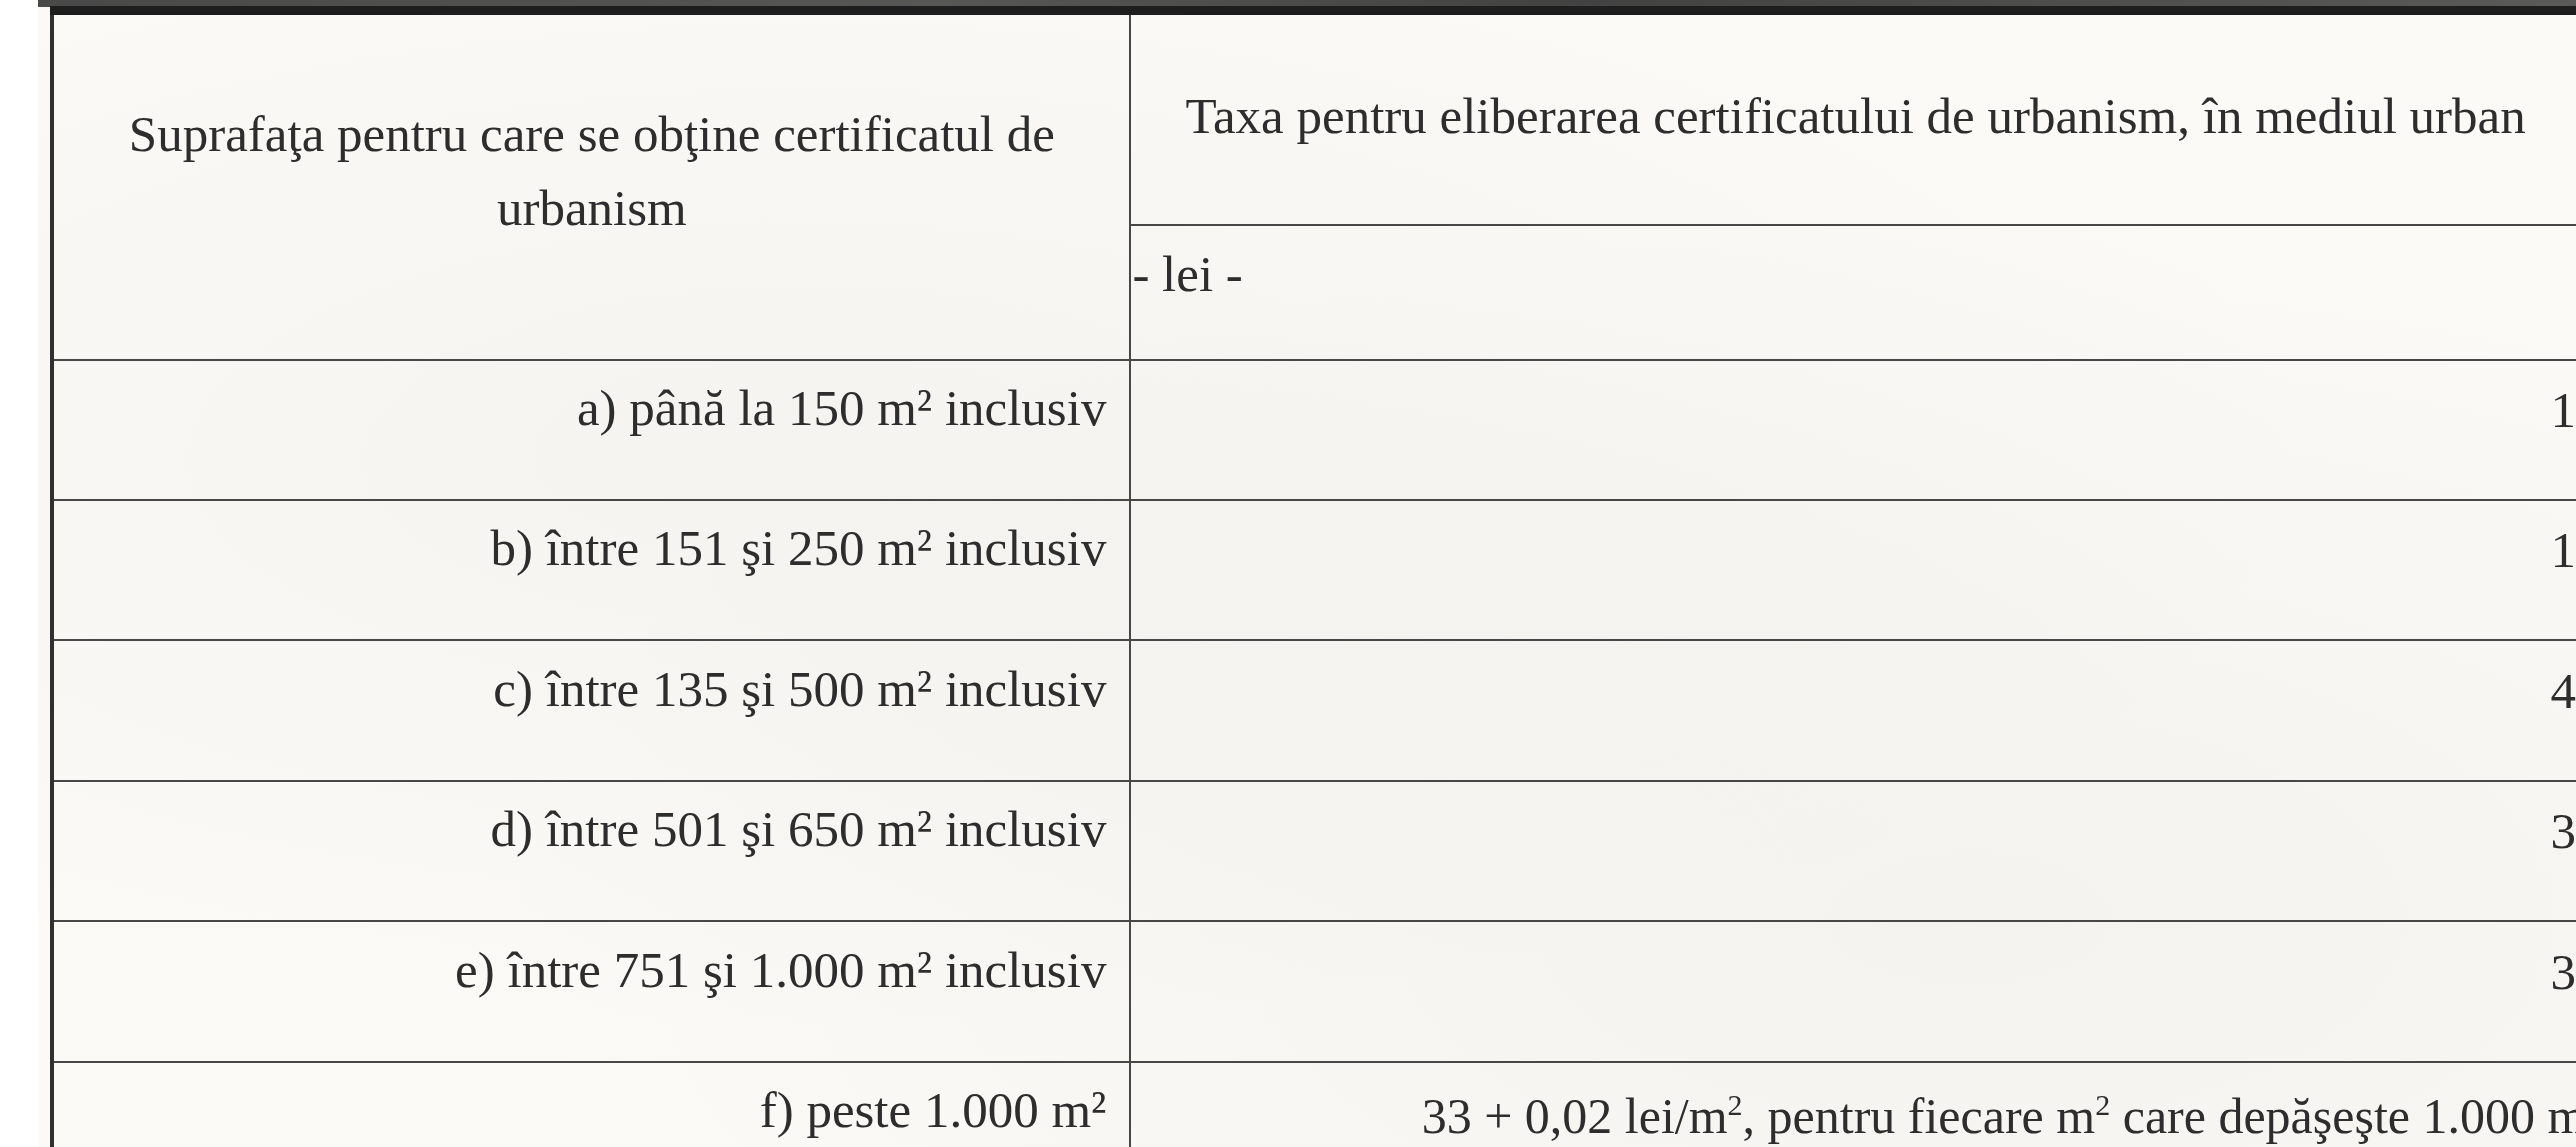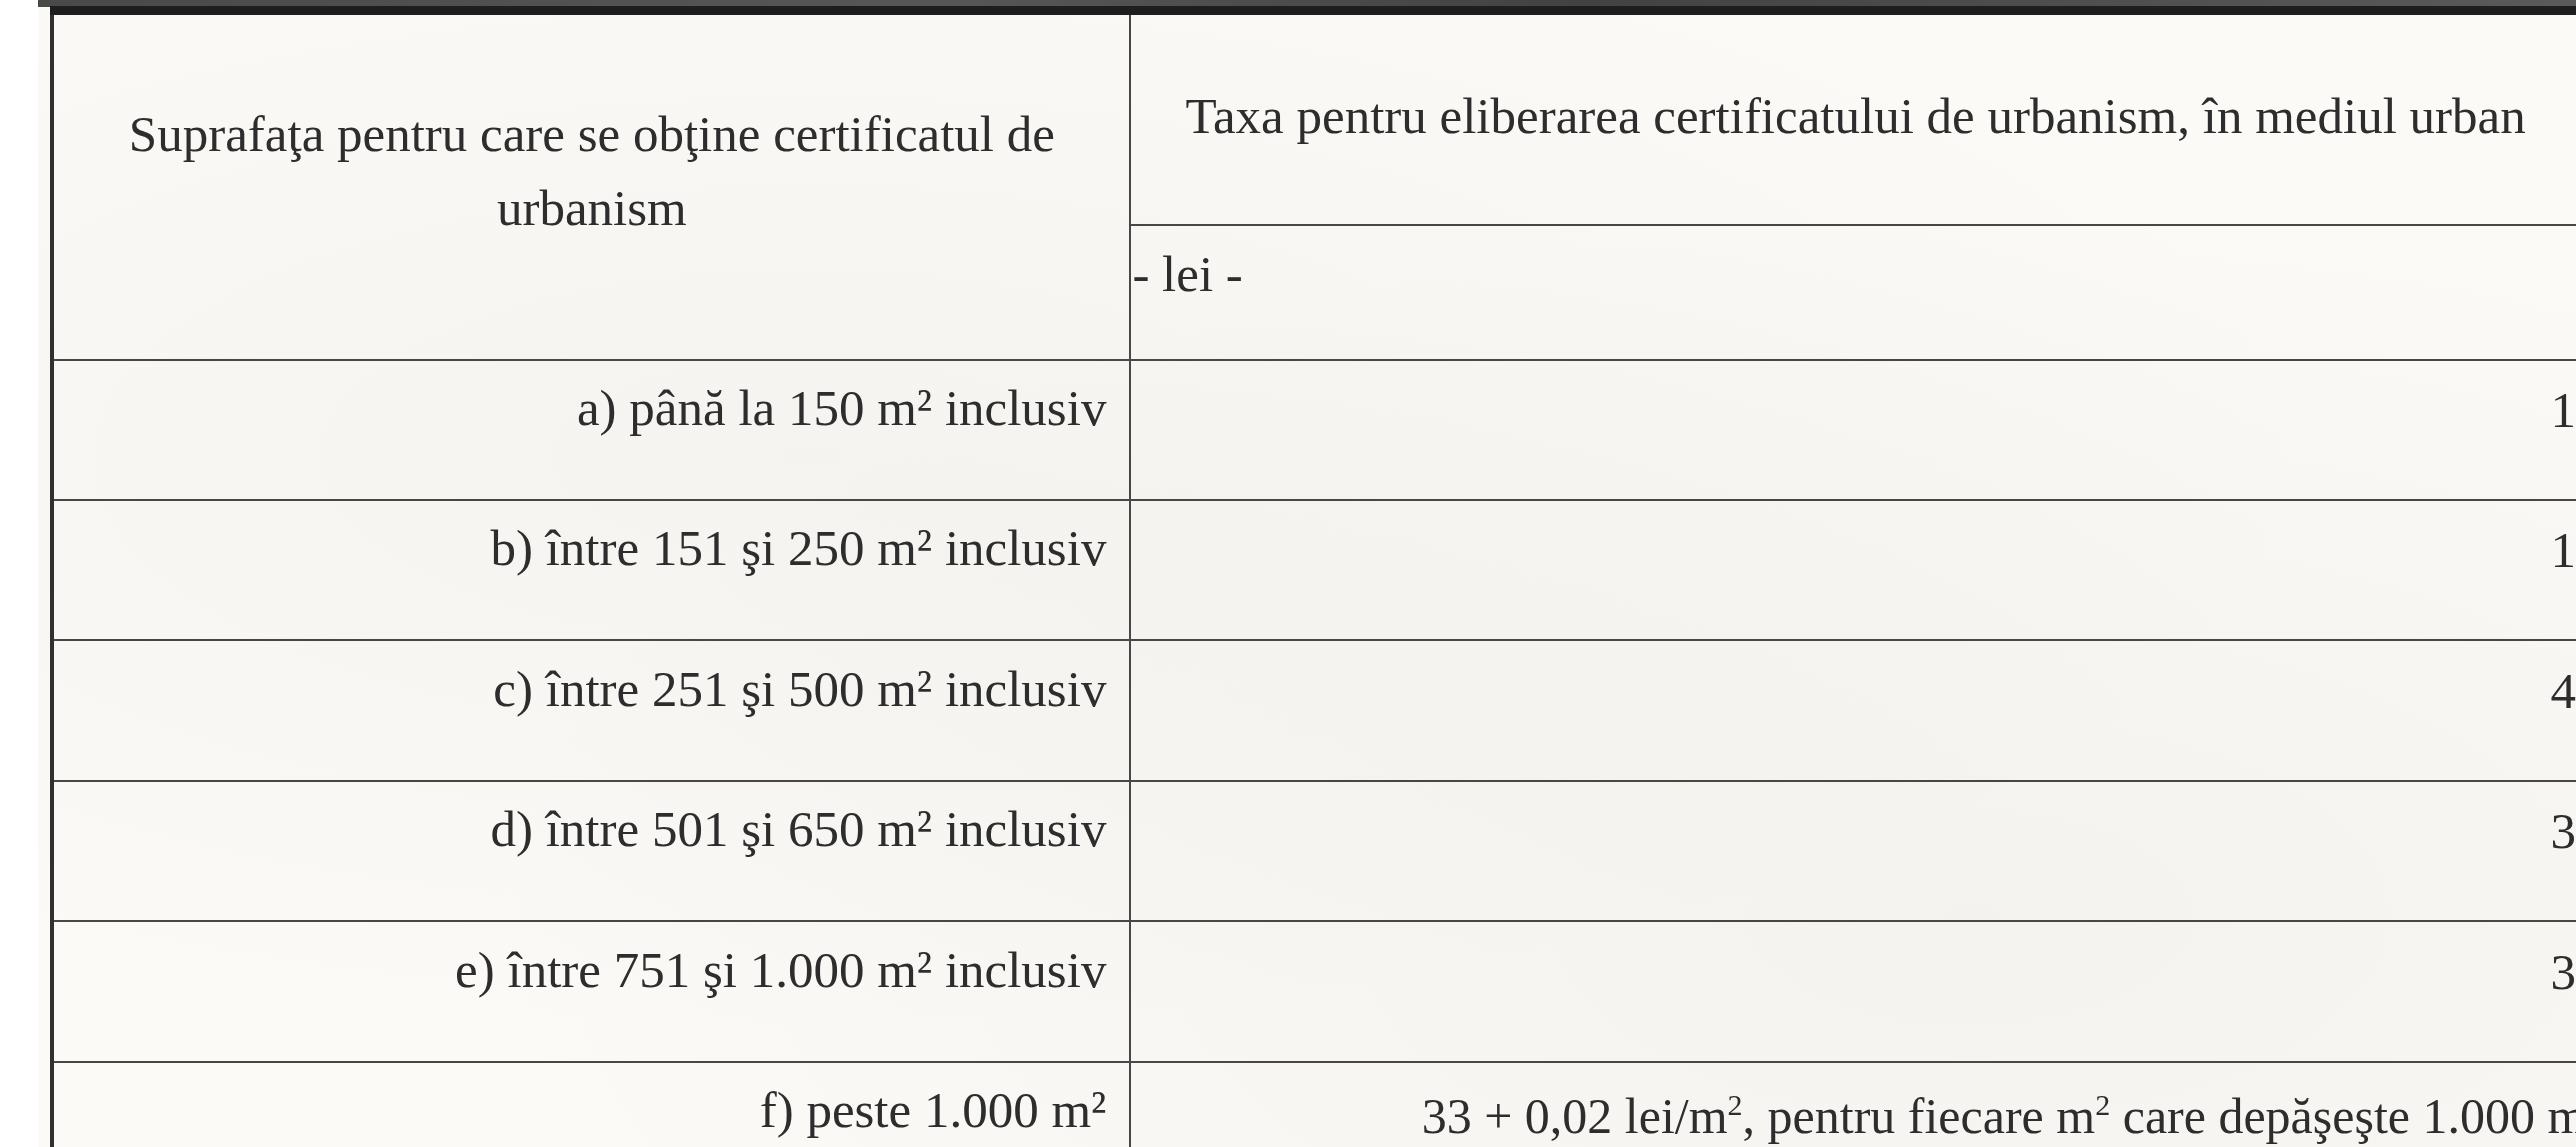--- a/index.html
+++ b/index.html
@@ -109,21 +109,21 @@
 
       <tr class="r-data">
         <td class="lbl">a) până la 150 m² inclusiv</td>
         <td class="val">14</td>
       </tr>
       <tr class="r-data">
         <td class="lbl">b) între 151 şi 250 m² inclusiv</td>
         <td class="val">16</td>
       </tr>
       <tr class="r-data">
-        <td class="lbl">c) între 251 şi 500 m² inclusiv</td>
+        <td class="lbl">c) între 135 şi 500 m² inclusiv</td>
         <td class="val">42</td>
       </tr>
       <tr class="r-data">
         <td class="lbl">d) între 501 şi 650 m² inclusiv</td>
         <td class="val">30</td>
       </tr>
       <tr class="r-data">
         <td class="lbl">e) între 751 şi 1.000 m² inclusiv</td>
         <td class="val">33</td>
       </tr>

